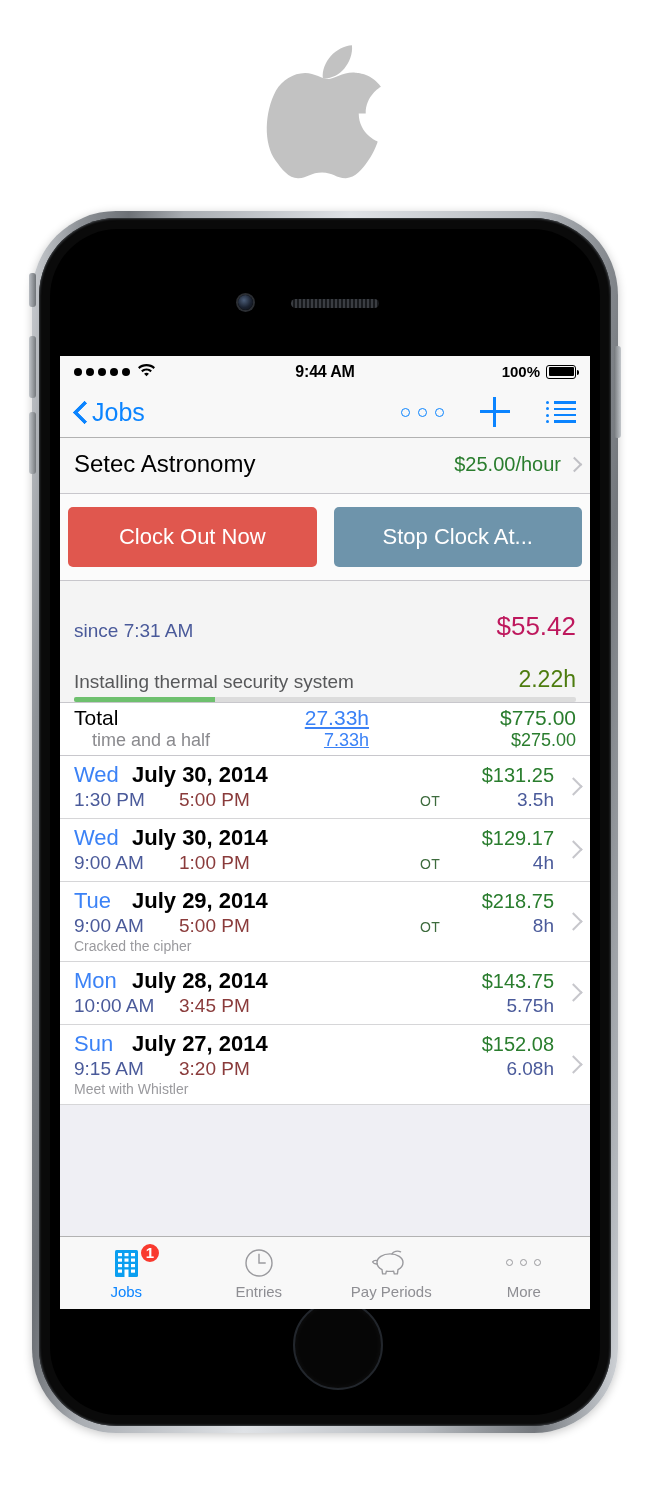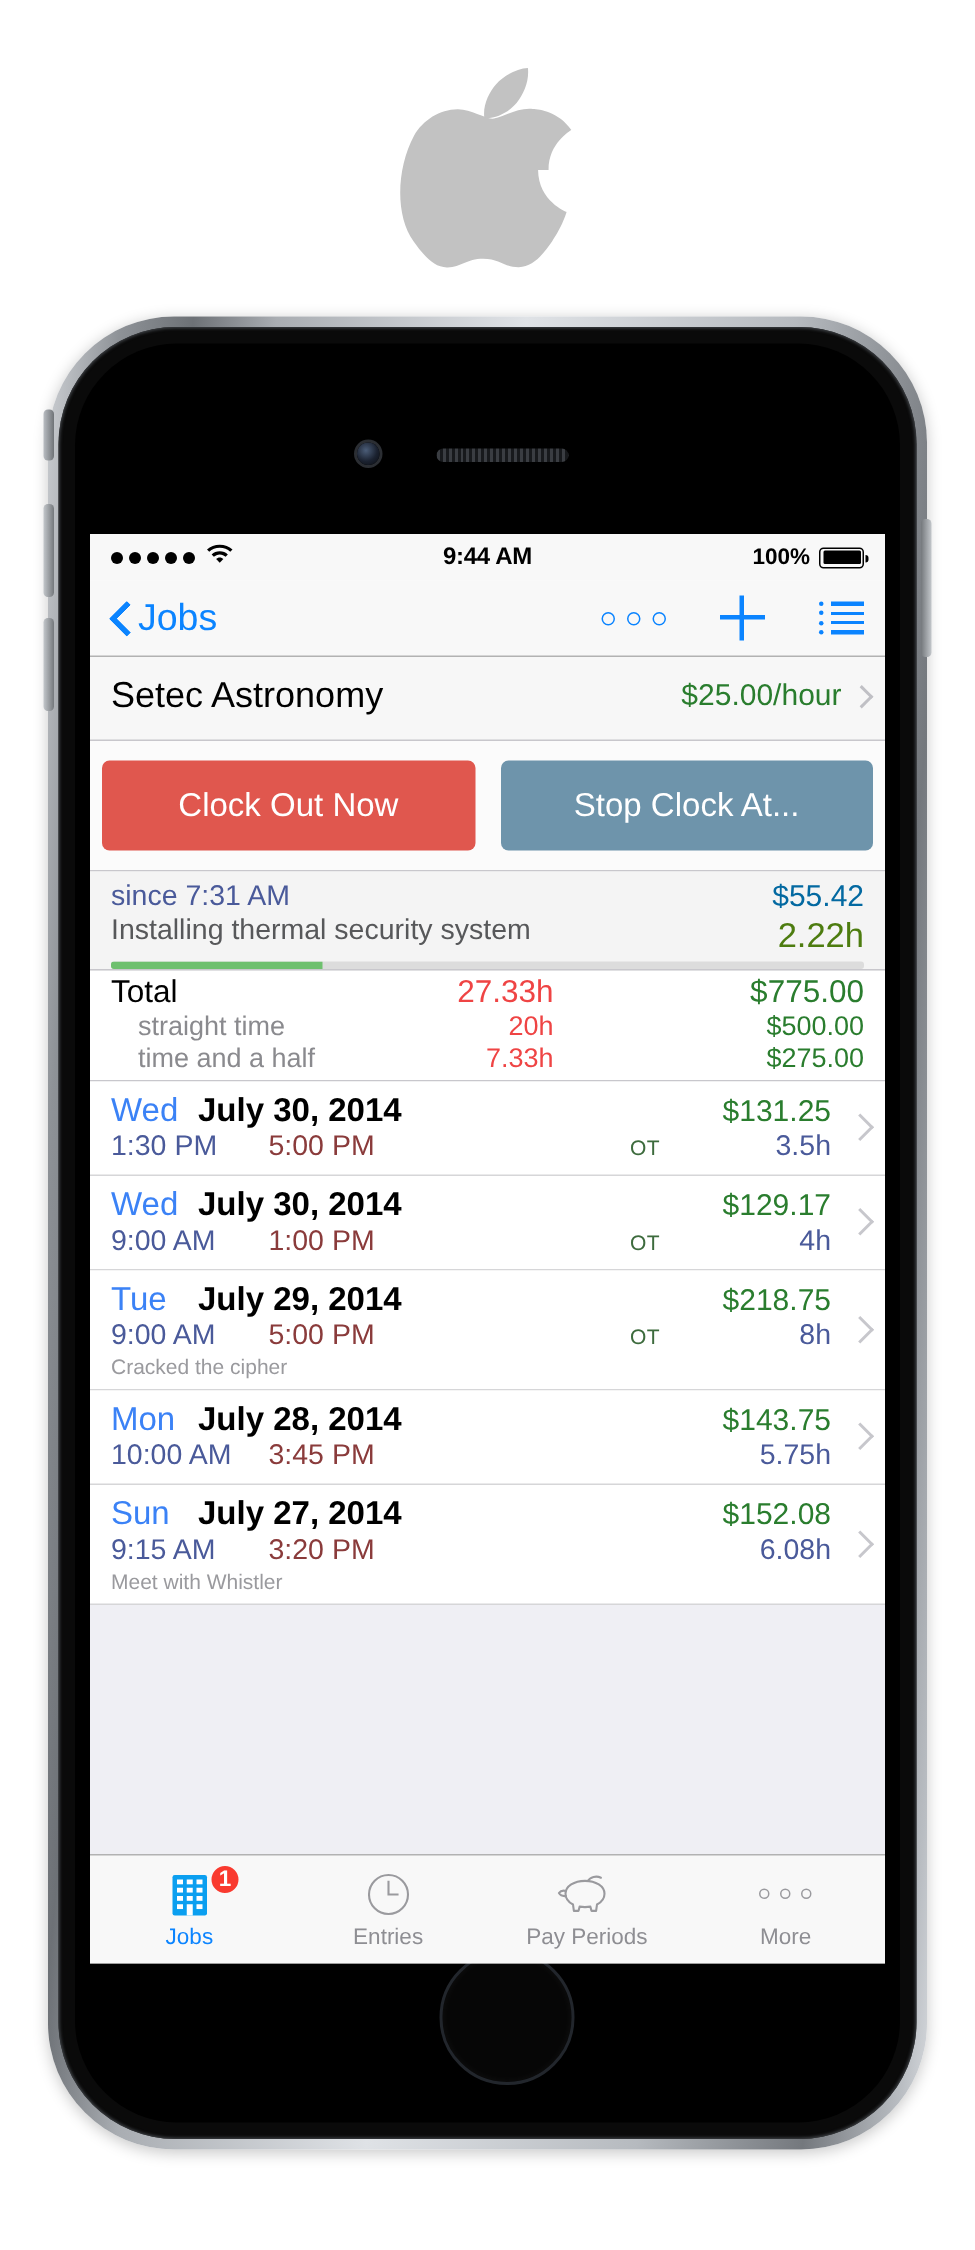--- a/index.html
+++ b/index.html
@@ -98,33 +98,33 @@
     transform:rotate(45deg);margin-left:8px;}
 
   
   .btn-row{display:flex;gap:17px;padding:13px 8px;background:#fbfbfb;
     border-bottom:1px solid #c8c7cc;}
   .big-btn{flex:1;height:60px;border-radius:5px;display:flex;align-items:center;
     justify-content:center;color:#fff;font-size:22px;border:none;cursor:pointer;}
 
   
   .since-row{background:#f4f4f4;border-bottom:1px solid #c8c7cc;padding:6px 14px 0 14px;position:relative;}
-  .srow{display:flex;align-items:flex-start;}
+  .srow{display:flex;align-items:flex-end;margin-top:24px;}
   .s-since{font-size:19px;color:#4a5a9a;}
-  .s-amt{margin-left:auto;font-size:20px;color:#0369a1;}
+  .s-amt{margin-left:auto;font-size:26px;color:#be185d;}
   .s-note{font-size:19px;color:#57585a;}
   .s-hours{margin-left:auto;font-size:23px;color:#4d7c0f;}
   .progress{height:5px;background:#dcdcdc;border-radius:2px;margin-top:4px;overflow:hidden;}
   .progress i{display:block;height:100%;background:#6ec06e;}
 
   
   .totals{padding:3px 14px 4px 14px;border-bottom:1px solid #c8c7cc;background:#fff;}
   .trow{display:flex;align-items:baseline;}
   .t-label{font-size:21px;color:#000;width:175px;}
-  .t-hours{font-size:21px;color:#ef4444;width:120px;text-align:right;}
+  .t-hours{font-size:21px;color:#3b82f6;width:120px;text-align:right;text-decoration:underline;}
   .t-amt{margin-left:auto;font-size:21px;color:#2a7d2e;}
   .trow.sub .t-label{font-size:18px;color:#8a8a8e;padding-left:18px;width:157px;}
   .trow.sub .t-hours{font-size:18px;}
   .trow.sub .t-amt{font-size:18px;color:#2a7d2e;}
 
   
   .entry{display:flex;align-items:center;padding:6px 10px 7px 14px;background:#fff;
     border-bottom:1px solid #d6d6d8;cursor:pointer;}
   .entry .main{flex:1;min-width:0;}
   .e-line1{display:flex;align-items:baseline;}
@@ -268,25 +268,20 @@
       <div class="progress">
         <i id="progFill" style="width: 28%; background: rgb(110, 192, 110);"></i>
       </div>
     </div>
 
     <div class="totals">
       <div class="trow">
         <span class="t-label">Total</span>
         <span class="t-hours">27.33h</span>
         <span class="t-amt">$775.00</span>
-      </div>
-      <div class="trow sub">
-        <span class="t-label">straight time</span>
-        <span class="t-hours">20h</span>
-        <span class="t-amt">$500.00</span>
       </div>
       <div class="trow sub">
         <span class="t-label">time and a half</span>
         <span class="t-hours">7.33h</span>
         <span class="t-amt">$275.00</span>
       </div>
     </div>
 
     <div id="entryList">
         <div class="entry">

